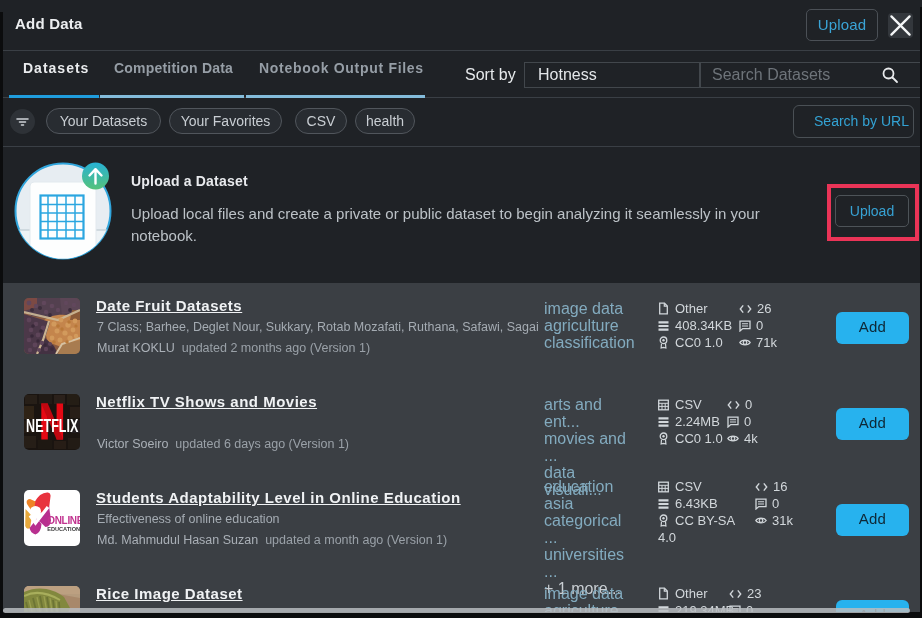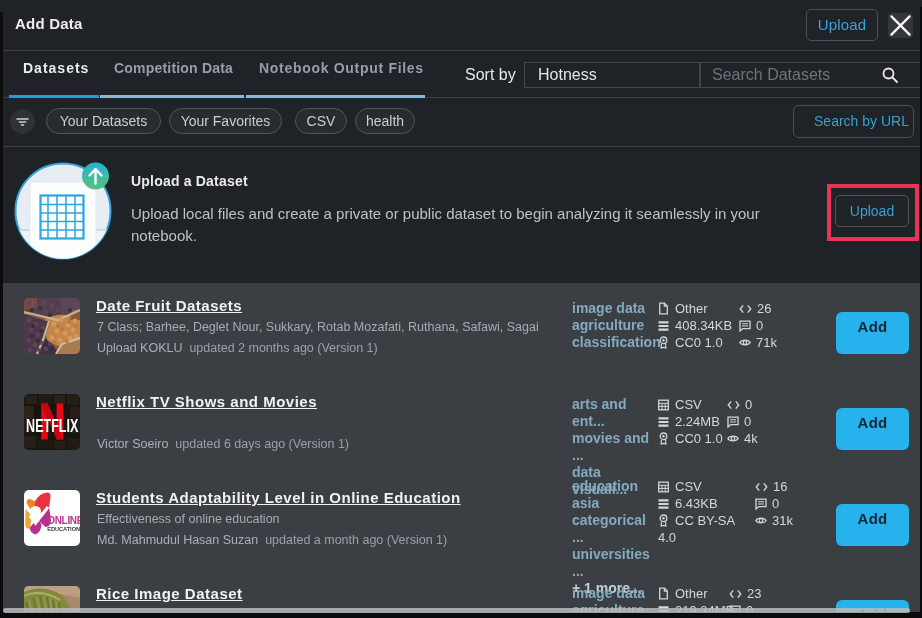--- a/index.html
+++ b/index.html
@@ -43,28 +43,28 @@
   color:#37a2d4; font-size:14px; font-weight:500; text-align:center; line-height:30px; }
 
 
 #list { position:absolute; left:0; top:283px; width:922px; height:329px; background:#3b3f44; overflow:hidden; }
 .row { position:absolute; left:0; width:922px; height:96px; }
 .avatar { position:absolute; left:24px; top:15px; width:56px; height:56px; border-radius:5px; overflow:hidden; }
 .rtitle { position:absolute; left:96px; top:12px; height:22px; font-size:15px; font-weight:bold; color:#f0f2f4; line-height:22px; letter-spacing:.5px;text-decoration:underline; }
 .rsub  { position:absolute; left:97px; top:34px; height:21px; font-size:12.5px; color:#a5acb3; line-height:21px; }
 .rauth { position:absolute; left:97px; top:55px; height:21px; font-size:12.5px; color:#9aa1a8; line-height:21px; }
 .rauth b { font-weight:500; color:#aab0b7; }
-.tags { position:absolute; left:572px; width:86px; font-size:14px; line-height:17px; color:#83abbf;font-weight:bold; }
+.tags { position:absolute; left:544px; width:86px; font-size:16px; line-height:17px; color:#83abbf; }
 .meta { position:absolute; left:658px; width:82px; font-size:13px; line-height:17px; color:#d2d7db; }
 .stats { position:absolute; font-size:13px; line-height:17px; color:#d2d7db; }
 .ml { display:flex; align-items:center; height:17px; }
 .ml svg { flex:0 0 auto; margin-right:5px; }
 .meta .ml svg { margin-right:6px; }
-.addbtn { position:absolute; left:836px; top:29px; width:73px; height:42px; background:#27b2ee; border-radius:6px;
-  color:#0e2836; font-size:15px; font-weight:700; text-align:center; line-height:30px; letter-spacing:.2px; }
+.addbtn { position:absolute; left:836px; top:29px; width:73px; height:32px; background:#27b2ee; border-radius:6px;
+  color:#0e2836; font-size:15px; font-weight:400; text-align:center; line-height:30px; letter-spacing:.2px; }
 
 #scrollbar { position:absolute; left:3px; top:608px; width:907px; height:4.5px;
   background:rgba(184,188,191,0.85); border-radius:2.5px; z-index:60; }
 #topleftnotch { position:absolute; left:0; top:0; width:3px; height:12px; background:#1f2226; z-index:51; }
 </style>
 </head>
 <body>
 <div id="modal">
 
   <div class="abs" id="hdr-title">Add Data</div>
@@ -206,21 +206,21 @@
               <circle cx="9" cy="28" r="1.8"></circle>
               <circle cx="17" cy="33" r="1.8"></circle>
               <circle cx="8" cy="38" r="1.8"></circle>
               <circle cx="14" cy="43" r="1.7"></circle>
               <circle cx="21" cy="47" r="1.7"></circle>
               <circle cx="28" cy="51" r="1.8"></circle>
             </g>
       </svg></div>
       <div class="rtitle">Date Fruit Datasets</div>
       <div class="rsub">7 Class; Barhee, Deglet Nour, Sukkary, Rotab Mozafati, Ruthana, Safawi, Sagai</div>
-      <div class="rauth"><b>Upload KOKLU</b>&nbsp; updated 2 months ago (Version 1)</div>
+      <div class="rauth"><b>Murat KOKLU</b>&nbsp; updated 2 months ago (Version 1)</div>
       <div class="tags" style="top:17px;">image data<br>agriculture<br>classification</div>
       <div class="meta" style="top:17px;">
         <div class="ml"><svg width="11" height="13" viewBox="0 0 11 13">
               <path d="M1.7 1.2 H6.5 L9.3 4 V11.8 H1.7 Z" fill="none" stroke="#d2d7db" stroke-width="1.3"></path>
               <path d="M6.3 1.4 V4.2 H9.1" fill="none" stroke="#d2d7db" stroke-width="1.2"></path>
             </svg>Other</div>
         <div class="ml"><svg width="11" height="12" viewBox="0 0 11 12">
               <path d="M0.5 2.4h10 M0.5 6h10 M0.5 9.6h10" stroke="#d2d7db" stroke-width="2.1"></path>
             </svg>408.34KB</div>
         <div class="ml"><svg width="11" height="13" viewBox="0 0 11 13">

